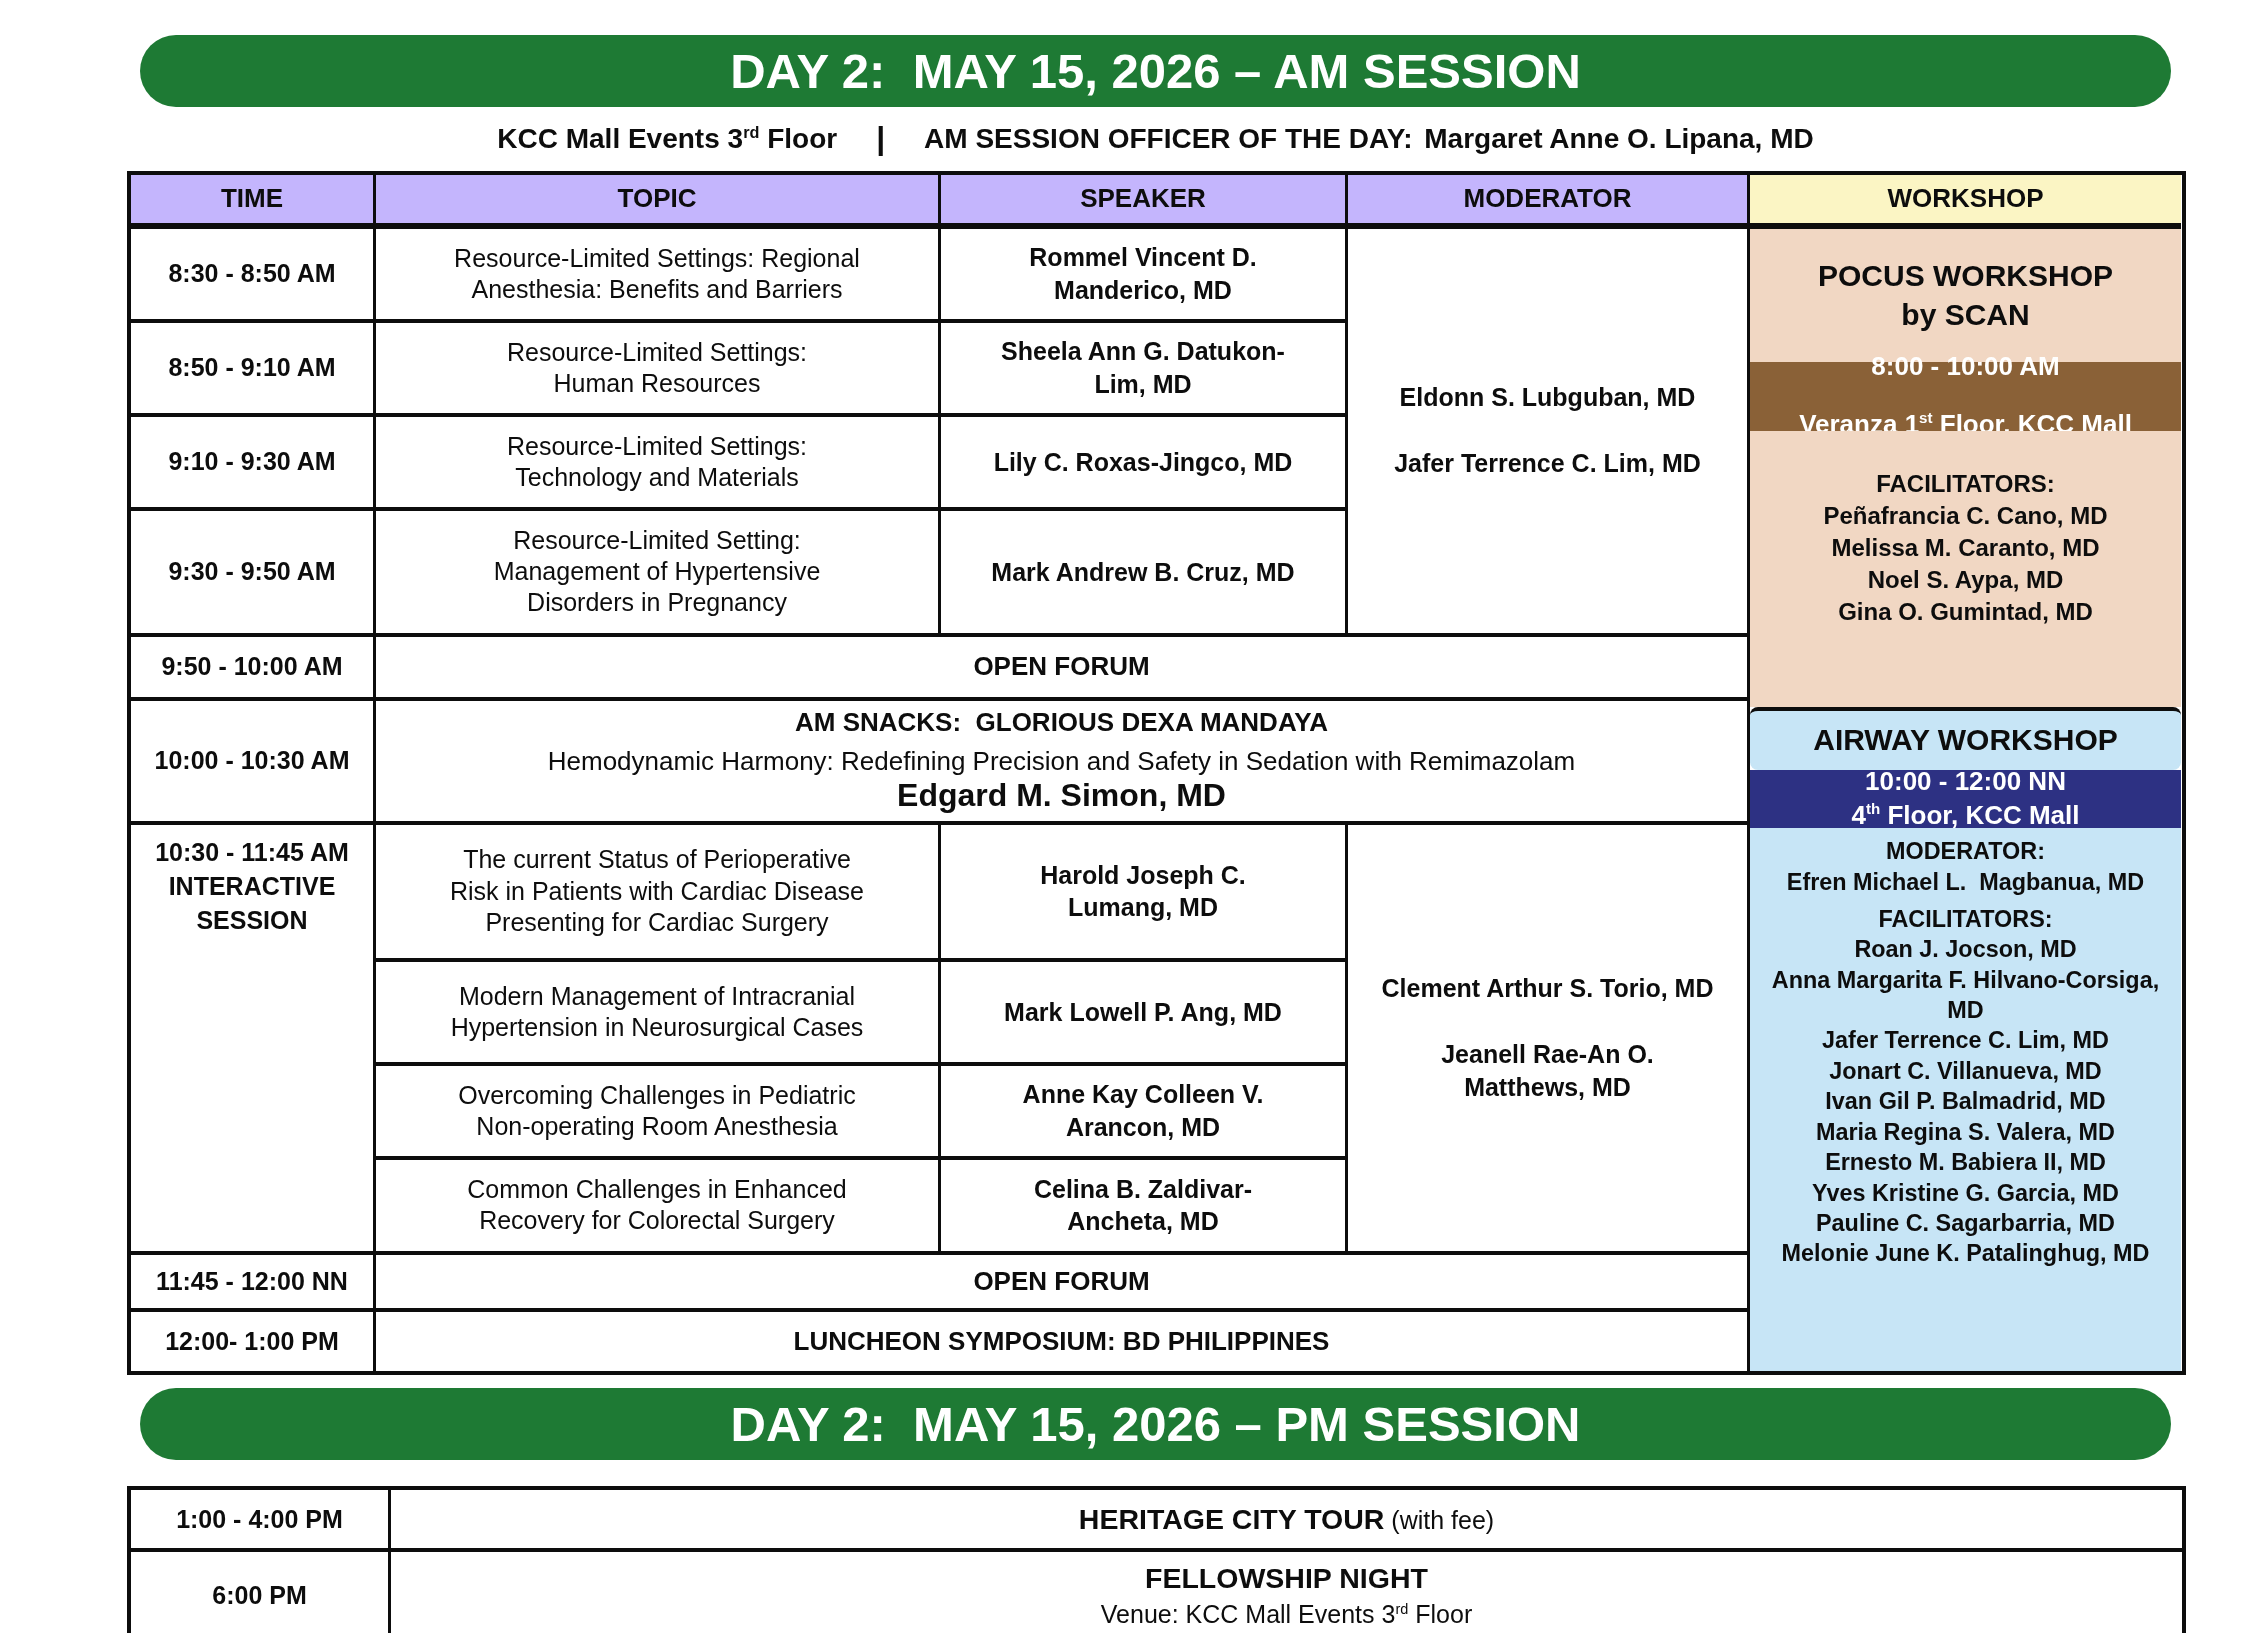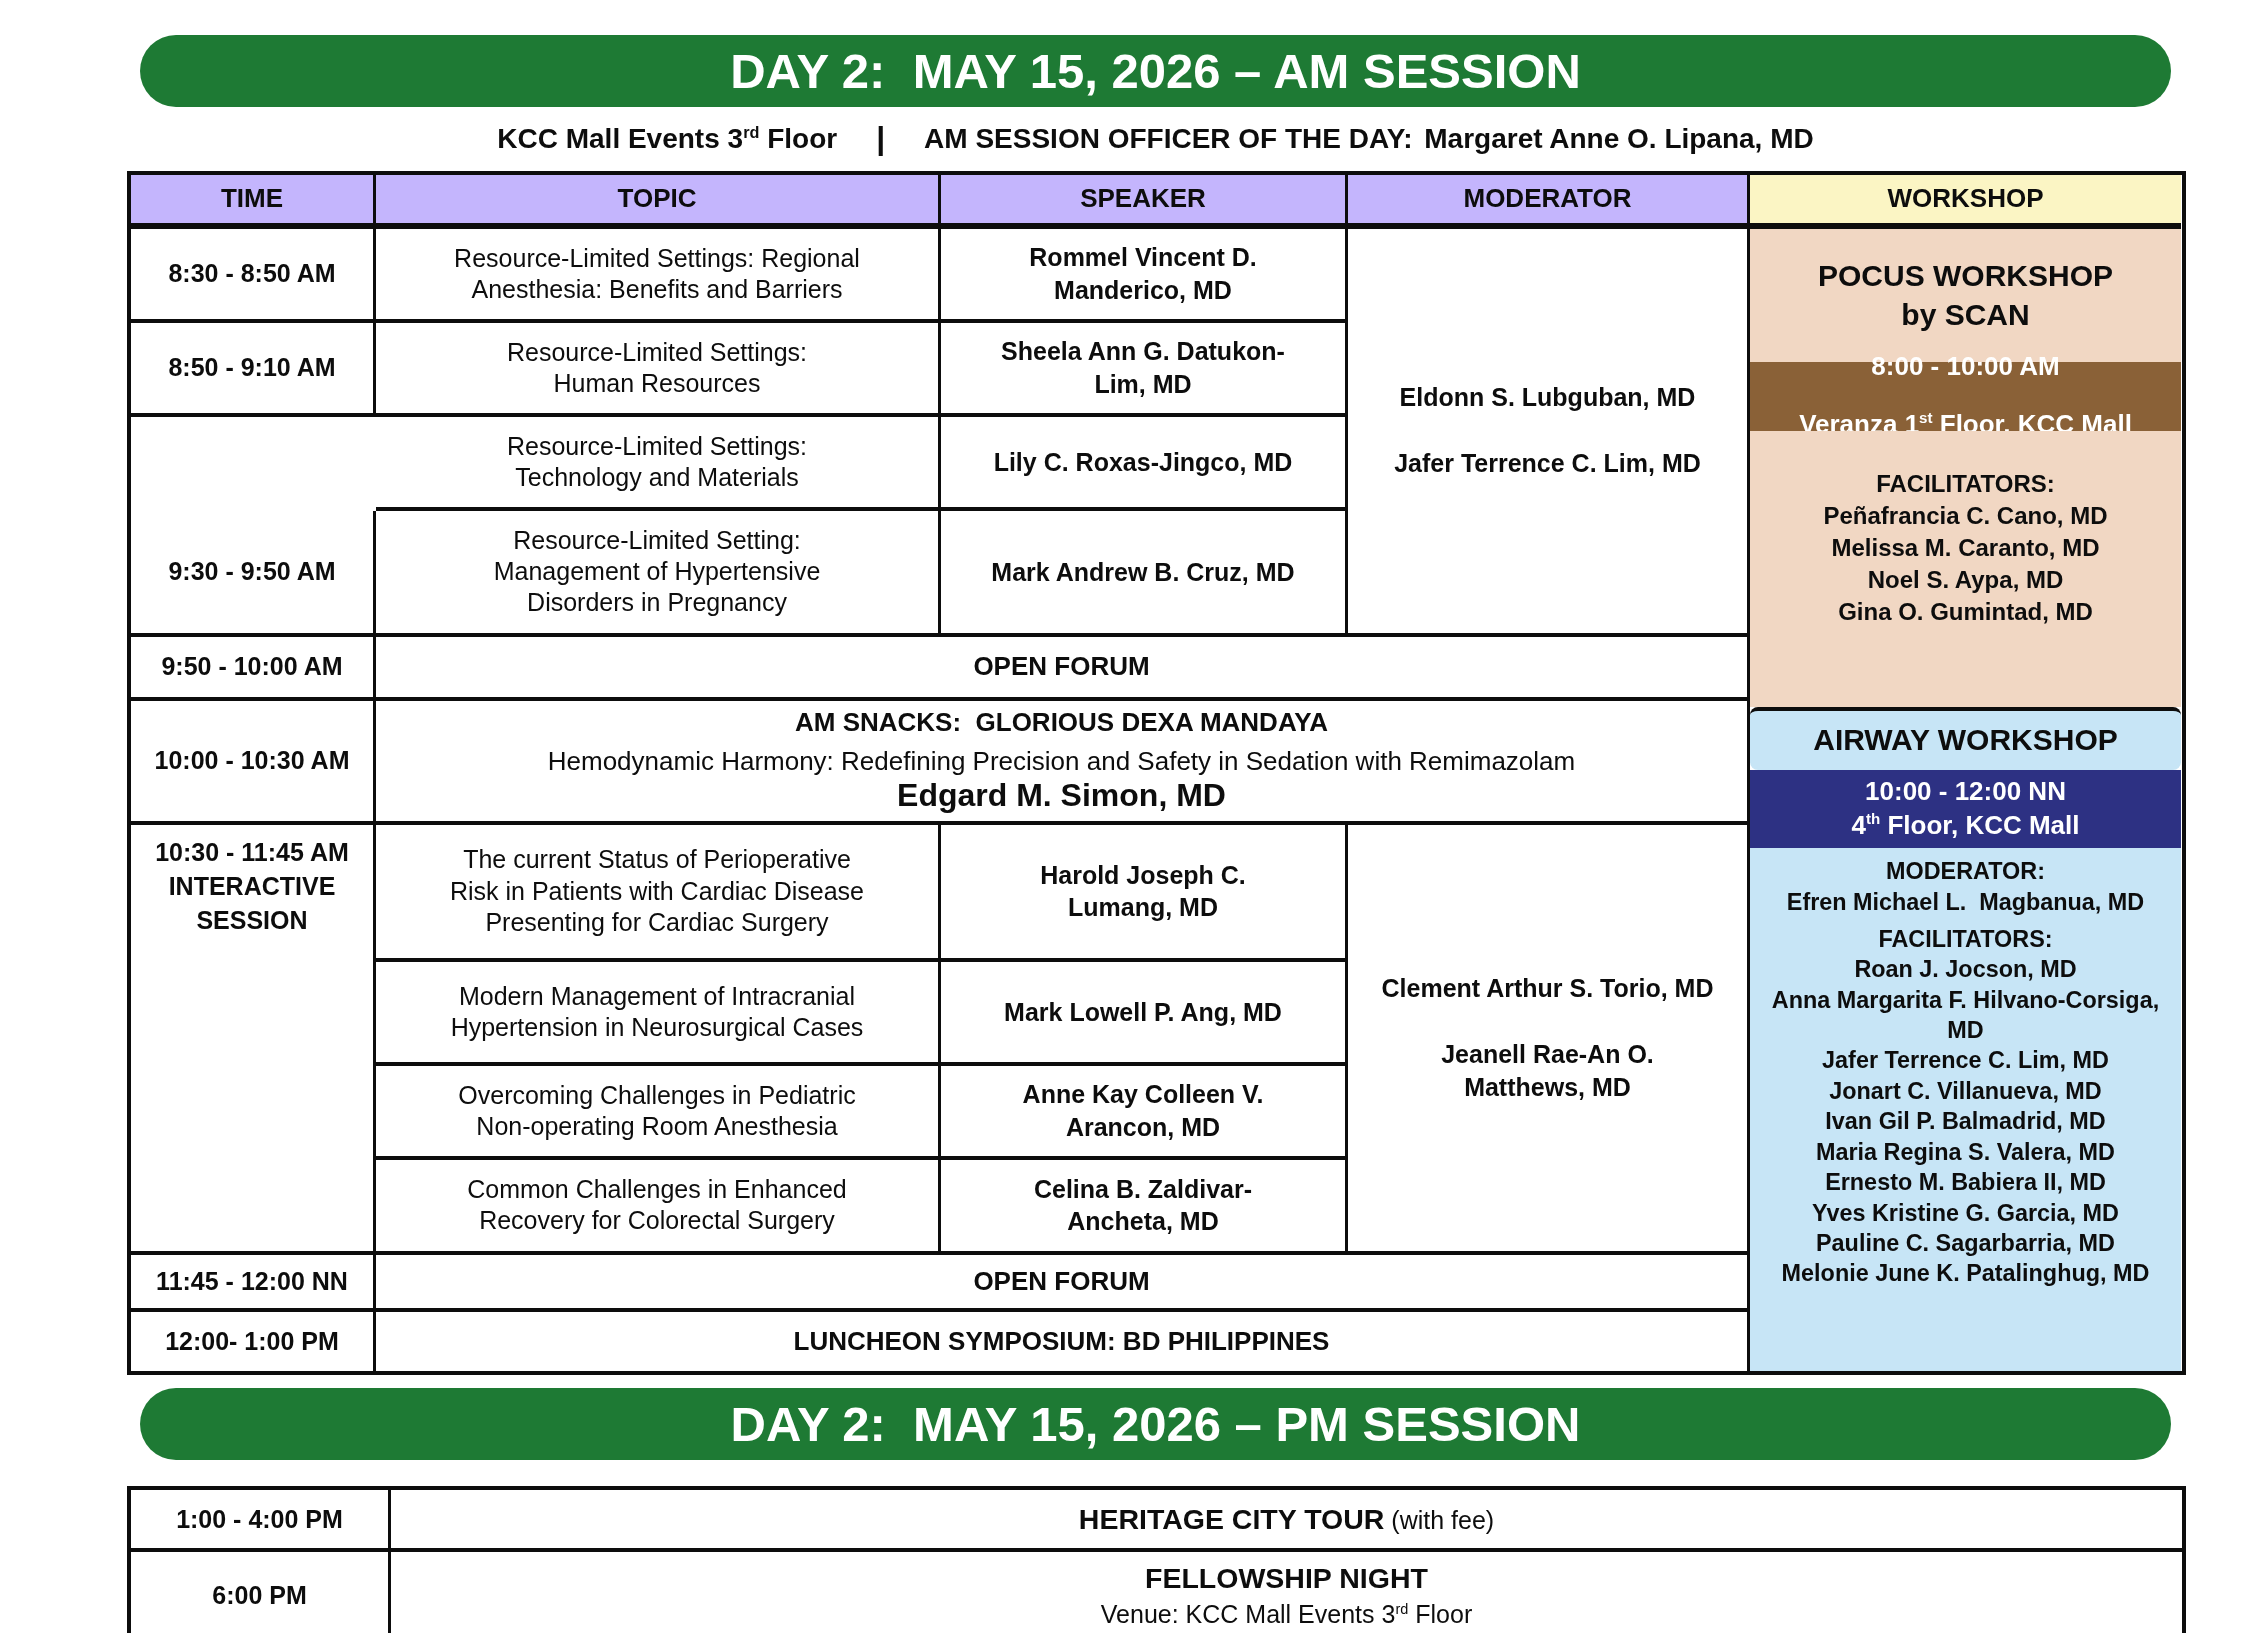--- a/index.html
+++ b/index.html
@@ -40,21 +40,21 @@
     line-height: 1.35; white-space: pre-line; }
 
   .ws-col { width: 431px; display: flex; flex-direction: column; }
   .ws-hdr { height: 54px; background: #FBF5C4; font-weight: bold; font-size: 26px;
     border-bottom: 6.7px solid #0d0d0d; display: flex; align-items: center; justify-content: center; }
   .ws-block { display: flex; flex-direction: column; align-items: center; justify-content: center;
     text-align: center; }
   .pocus-title { height: 133px; background: #F1D7C3; font-weight: bold; font-size: 30px; line-height: 1.3; }
   .band { font-weight: bold; font-size: 26px; color: #ffffff; line-height: 1.3; }
   .band-brown { height: 69px; background: #8A6137; gap: 24px; }
-  .band-navy { height: 78px; background: #2D3183; }
+  .band-navy { height: 58px; background: #2D3183; }
   .pocus-fac { height: 276px; background: #F1D7C3; justify-content: flex-start; padding-top: 37px;
     font-weight: bold; font-size: 24px; line-height: 1.34; }
   .airway-title { height: 63px; background: #C7E5F6; border-top: 4.2px solid #0d0d0d;
     font-weight: bold; font-size: 30px; border-radius: 8px; }
   .airway-fac { flex: 1; background: #C7E5F6; justify-content: flex-start; padding-top: 8.4px;
     font-weight: bold; font-size: 23.4px; line-height: 1.3; }
   .fac-label { margin-top: 6.7px; }
   .fac-name { padding: 0 5px; }
 
   .pm-table { display: flex; flex-direction: column; border: 4.2px solid #0d0d0d; width: 2059px; margin-top: 26px; }
@@ -98,20 +98,21 @@
 Anesthesia: Benefits and Barriers</div>
       <div class="cell speaker" style="grid-area:2/3/3/4">Rommel Vincent D.
 Manderico, MD</div>
 
       <div class="cell time" style="grid-area:3/1/4/2">8:50 - 9:10 AM</div>
       <div class="cell topic" style="grid-area:3/2/4/3">Resource-Limited Settings:
 Human Resources</div>
       <div class="cell speaker" style="grid-area:3/3/4/4">Sheela Ann G. Datukon-
 Lim, MD</div>
 
+      <div class="cell time" style="grid-area:4/1/5/2">9:10 - 9:30 AM</div>
       <div class="cell topic" style="grid-area:4/2/5/3">Resource-Limited Settings:
 Technology and Materials</div>
       <div class="cell speaker" style="grid-area:4/3/5/4">Lily C. Roxas-Jingco, MD</div>
 
       <div class="cell time" style="grid-area:5/1/6/2">9:30 - 9:50 AM</div>
       <div class="cell topic" style="grid-area:5/2/6/3">Resource-Limited Setting:
 Management of Hypertensive
 Disorders in Pregnancy</div>
       <div class="cell speaker" style="grid-area:5/3/6/4">Mark Andrew B. Cruz, MD</div>
 

